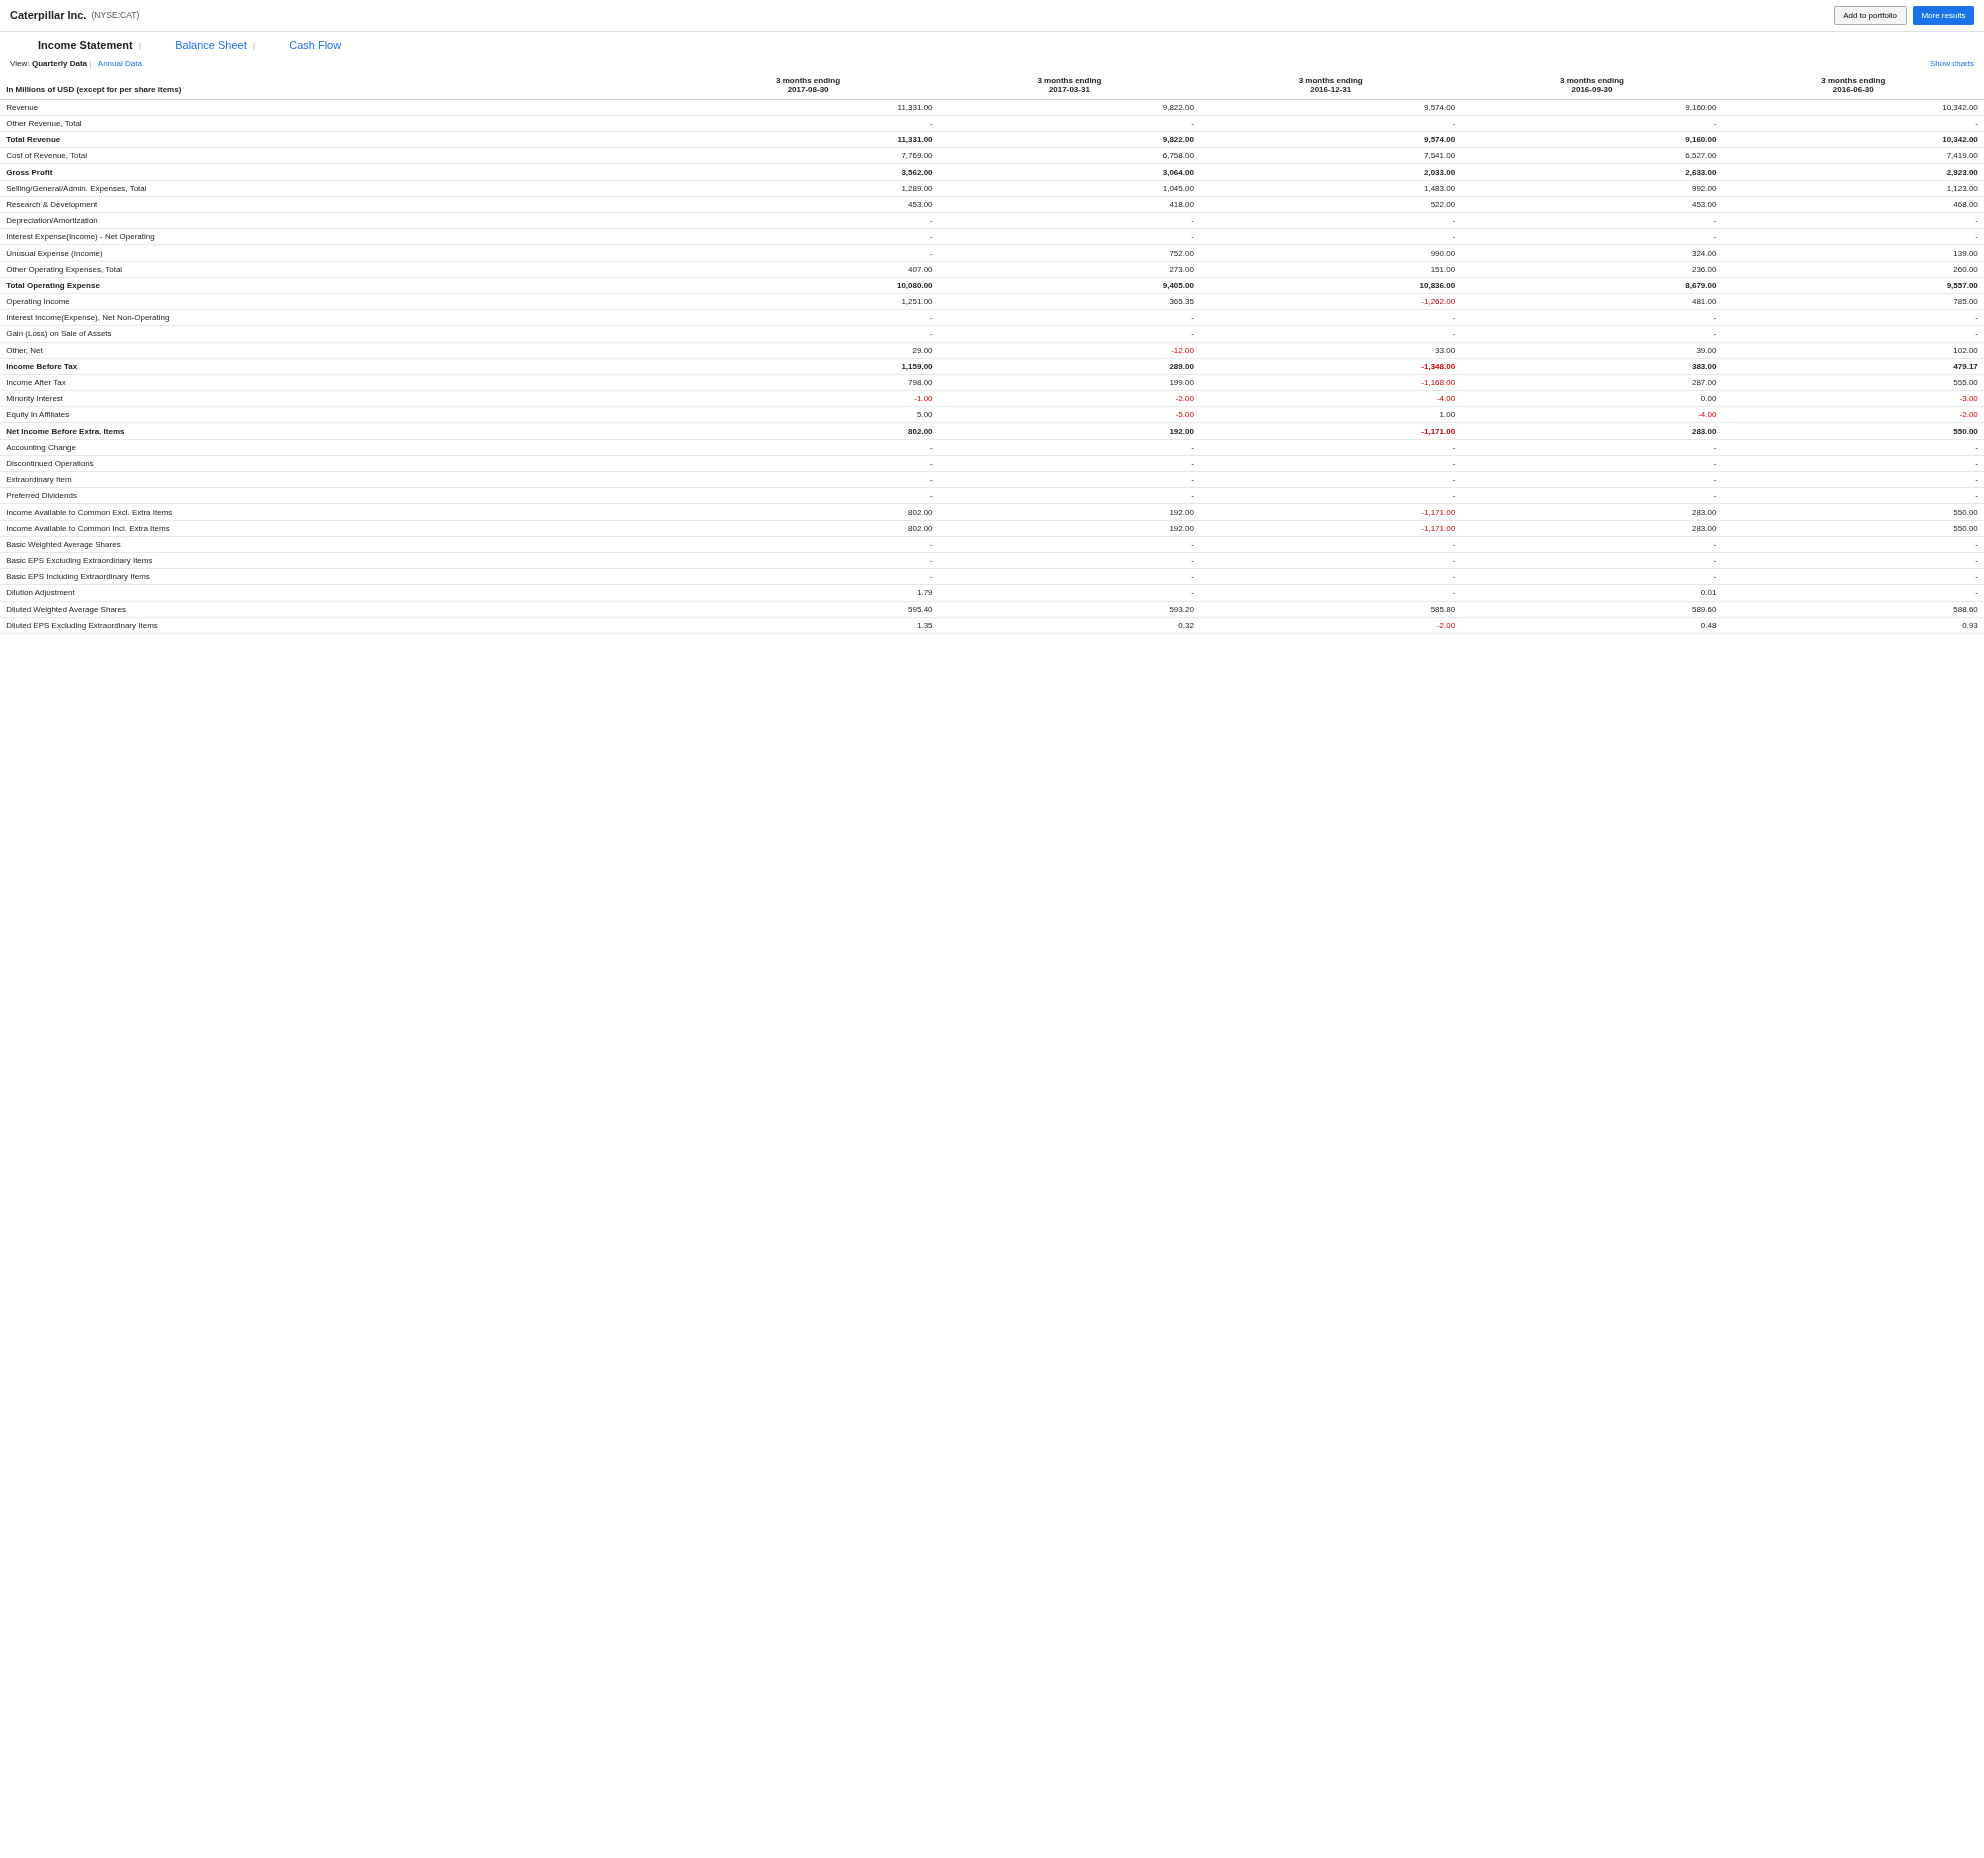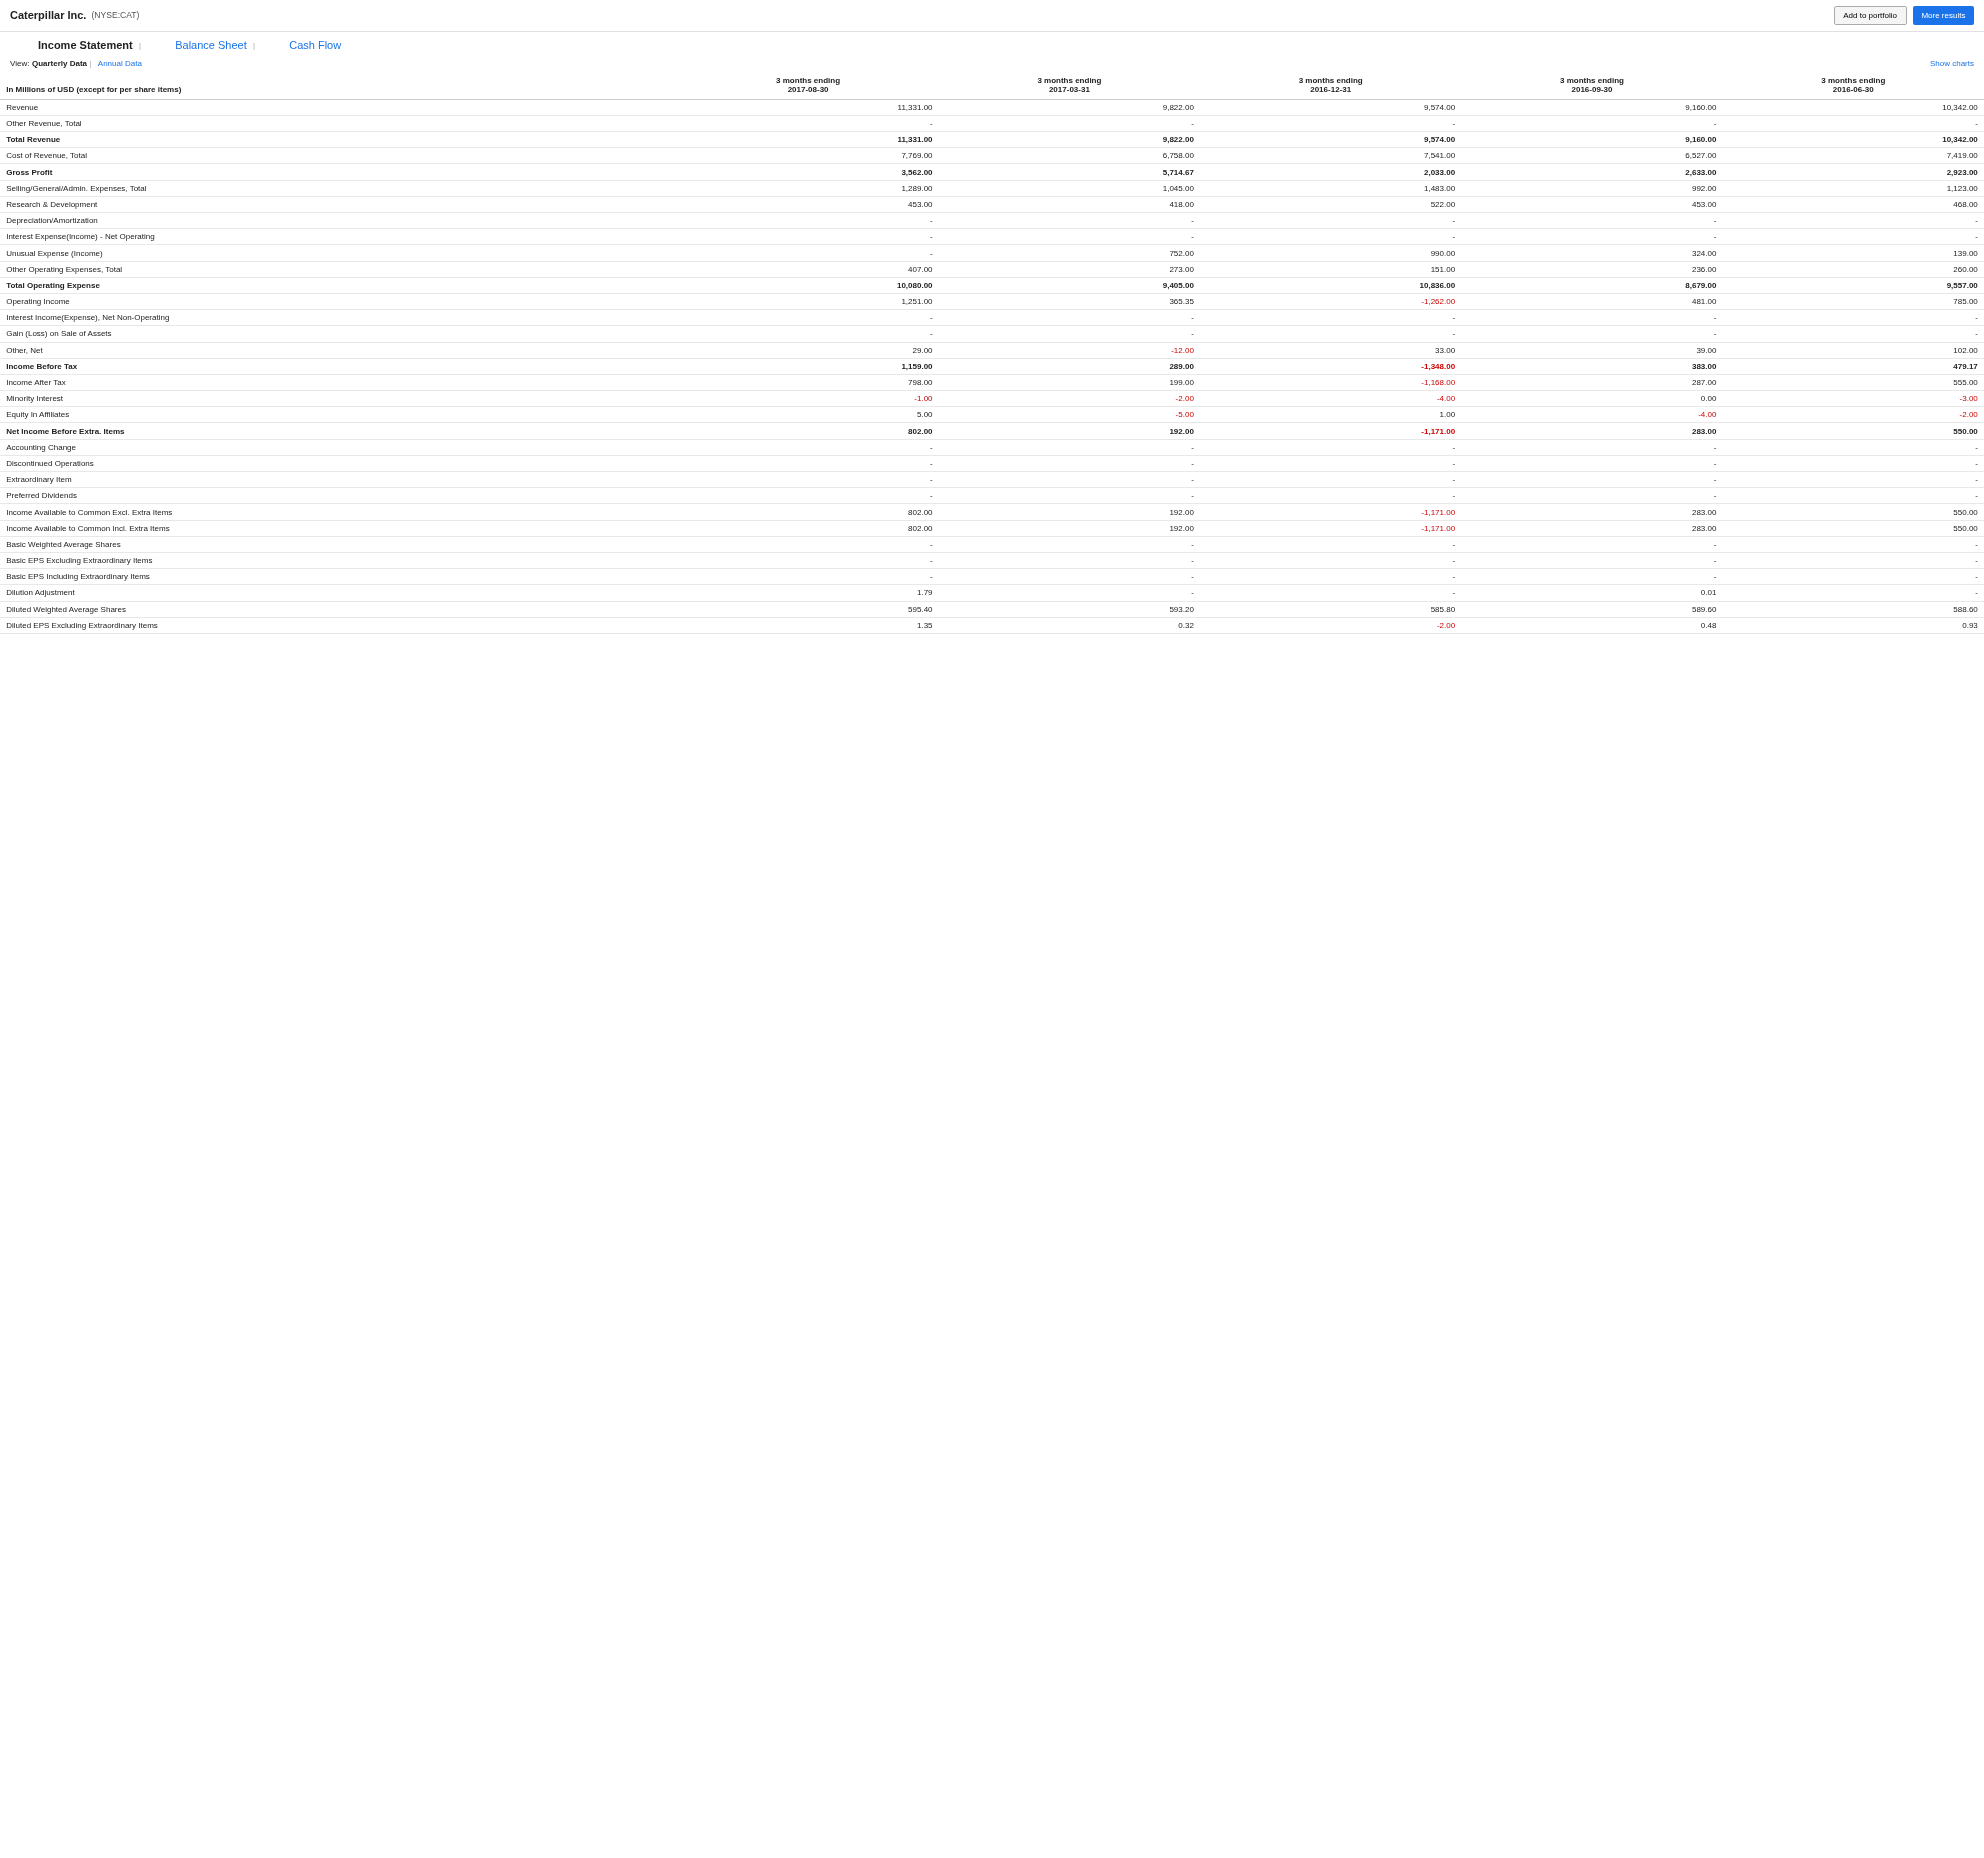--- a/index.html
+++ b/index.html
@@ -176,21 +176,21 @@
           <td>Cost of Revenue, Total</td>
           <td>7,769.00</td>
           <td>6,758.00</td>
           <td>7,541.00</td>
           <td>6,527.00</td>
           <td>7,419.00</td>
         </tr>
         <tr class="bold-row" style="background: rgb(255, 255, 255);">
           <td>Gross Profit</td>
           <td>3,562.00</td>
-          <td>5,714.67</td>
+          <td>3,064.00</td>
           <td>2,033.00</td>
           <td>2,633.00</td>
           <td>2,923.00</td>
         </tr>
         <tr>
           <td>Selling/General/Admin. Expenses, Total</td>
           <td>1,289.00</td>
           <td>1,045.00</td>
           <td>1,483.00</td>
           <td>992.00</td>

